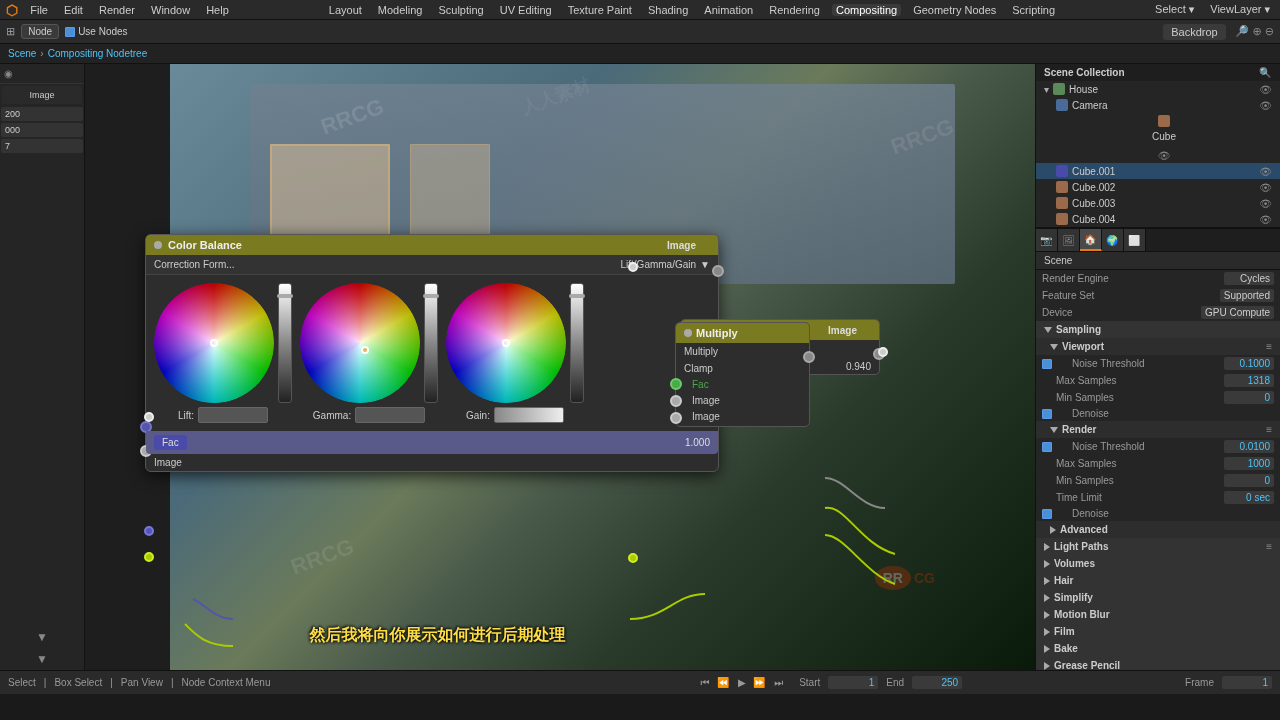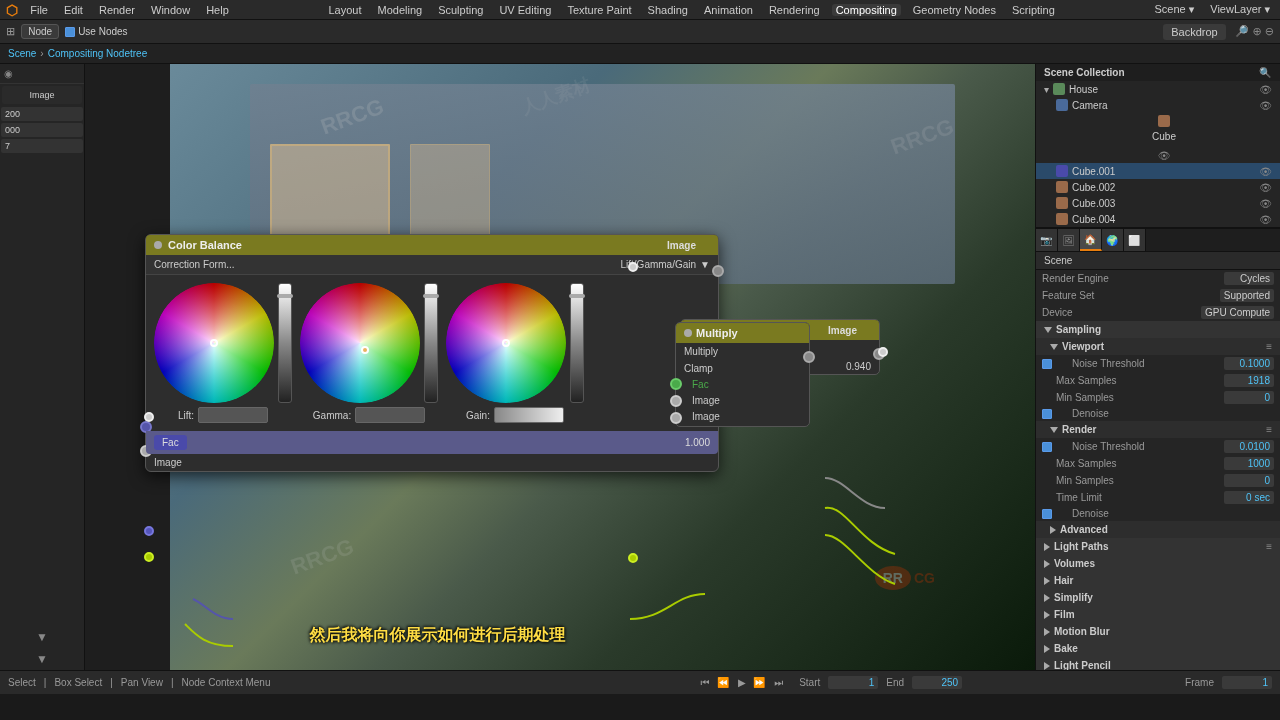--- a/index.html
+++ b/index.html
@@ -546,21 +546,21 @@
   <span class="menu-item">Sculpting</span>
   <span class="menu-item">UV Editing</span>
   <span class="menu-item">Texture Paint</span>
   <span class="menu-item">Shading</span>
   <span class="menu-item">Animation</span>
   <span class="menu-item">Rendering</span>
   <span class="menu-item" style="color:#fff;background:#3a3a3a;border-radius:3px;">Compositing</span>
   <span class="menu-item">Geometry Nodes</span>
   <span class="menu-item">Scripting</span>
   <span style="flex:1"></span>
-  <span class="menu-item">Scene ▾</span>
+  <span class="menu-item">Select ▾</span>
   <span class="menu-item">ViewLayer ▾</span>
 </div>
 
 <div id="node-toolbar">
   <span style="color:#999;">⊞</span>
   <button class="toolbar-btn">Node</button>
   <div class="toolbar-check">
     <div class="checkbox-box"></div>
     <span>Use Nodes</span>
   </div>
@@ -885,21 +885,21 @@
           <span style="cursor:pointer;color:#888;">≡</span>
         </div>
 
         <div class="prop-row">
           <div class="checkbox-box"></div>
           <span class="prop-label">Noise Threshold</span>
           <span class="prop-value blue-val">0.1000</span>
         </div>
         <div class="prop-row">
           <span class="prop-label" style="margin-left:14px;">Max Samples</span>
-          <span class="prop-value blue-val">1918</span>
+          <span class="prop-value blue-val">1318</span>
         </div>
         <div class="prop-row">
           <span class="prop-label" style="margin-left:14px;">Min Samples</span>
           <span class="prop-value blue-val">0</span>
         </div>
 
         <div class="prop-row">
           <div class="checkbox-box"></div>
           <span class="prop-label">Denoise</span>
         </div>
@@ -953,33 +953,33 @@
         <div class="section-title">
           <div class="triangle-right"></div>
           <span>Hair</span>
         </div>
         <div class="section-title">
           <div class="triangle-right"></div>
           <span>Simplify</span>
         </div>
         <div class="section-title">
           <div class="triangle-right"></div>
-          <span>Film</span>
+          <span>Motion Blur</span>
         </div>
         <div class="section-title">
           <div class="triangle-right"></div>
-          <span>Motion Blur</span>
+          <span>Film</span>
         </div>
         <div class="section-title">
           <div class="triangle-right"></div>
           <span>Bake</span>
         </div>
         <div class="section-title">
           <div class="triangle-right"></div>
-          <span>Light Pencil</span>
+          <span>Grease Pencil</span>
         </div>
       </div>
     </div>
   </div>
 </div>
 
 <div id="bottom-bar">
   <span style="cursor:pointer;">Select</span>
   <span>|</span>
   <span style="cursor:pointer;">Box Select</span>

